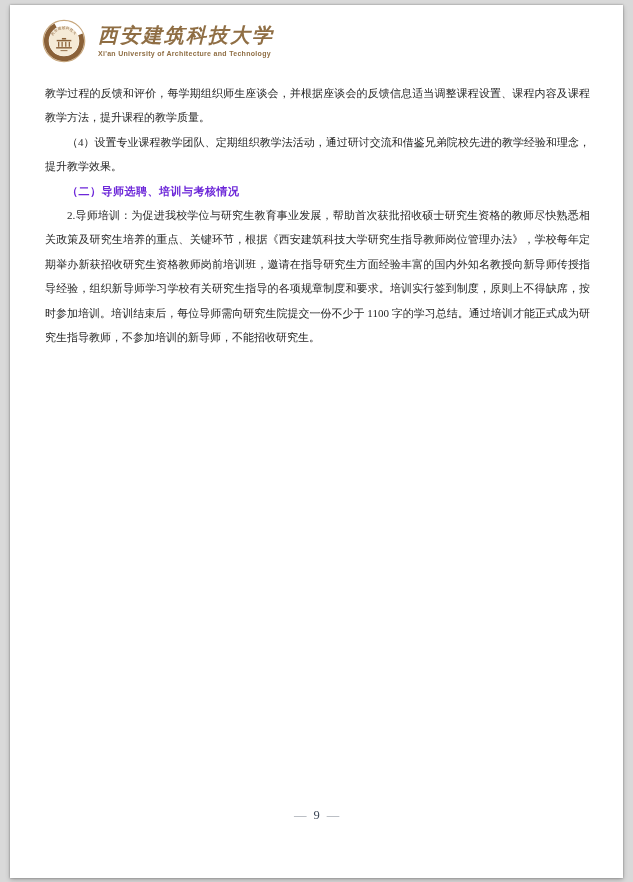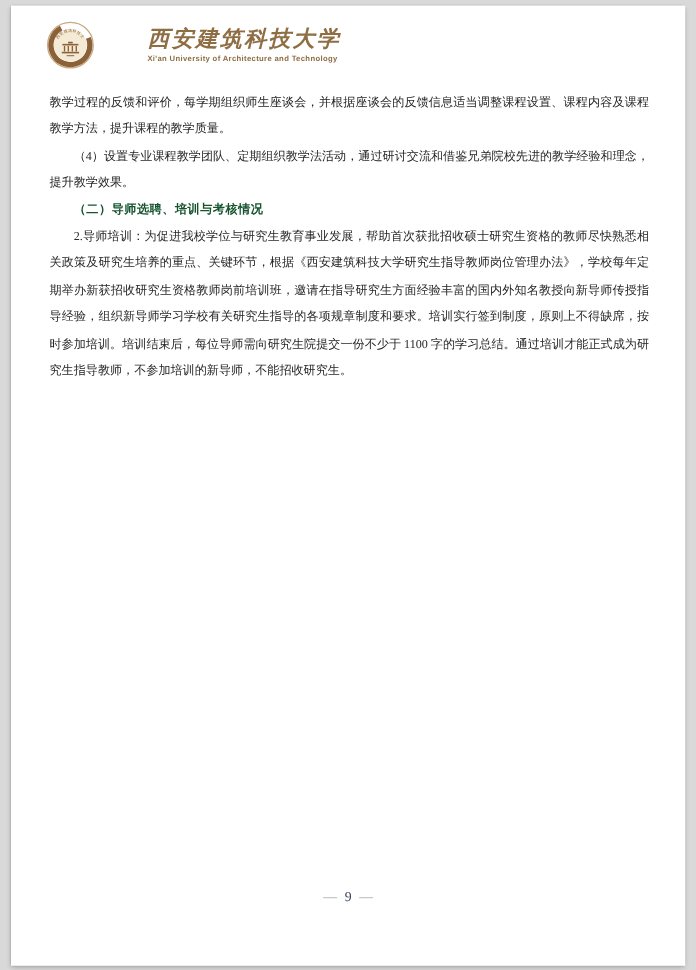--- a/index.html
+++ b/index.html
@@ -14,21 +14,20 @@
     position: absolute;
     left: 10px; right: 10px; top: 5px; bottom: 4px;
     background: #ffffff;
     box-shadow: 0 0 2px rgba(0,0,0,.35), 0 2px 5px rgba(0,0,0,.22);
   }
   .header {
     position: absolute;
     left: 30px; top: 12px;
     display: flex;
     align-items: flex-start;
-    gap: 36px;
   }
   .emblem { width: 48px; height: 50px; flex: 0 0 auto; }
   .header-text { margin-left: 10px; padding-top: 7px; }
   .cn-title {
     font-family: "DejaVu Serif", "Liberation Serif", serif;
     font-weight: bold;
     font-style: italic;
     font-size: 20px;
     letter-spacing: 2px;
     color: #8f6e44;
@@ -51,21 +50,21 @@
     line-height: 24.4px;
     color: #262626;
     text-align: justify;
   }
   .para { text-indent: 2em; }
   .para.no-indent { text-indent: 0; }
   .section-heading {
     text-indent: 2em;
     font-family: "Liberation Sans", "DejaVu Sans", sans-serif;
     font-weight: bold;
-    color: #14532d;
+    color: #6d28d9;
     letter-spacing: 0.5px;
   }
   .footer {
     position: absolute;
     left: 0; right: 0; top: 802px;
     text-align: center;
     font-size: 12.5px;
     line-height: 16px;
   }
   .footer .dash { color: #9aa0a8; letter-spacing: 0; }

